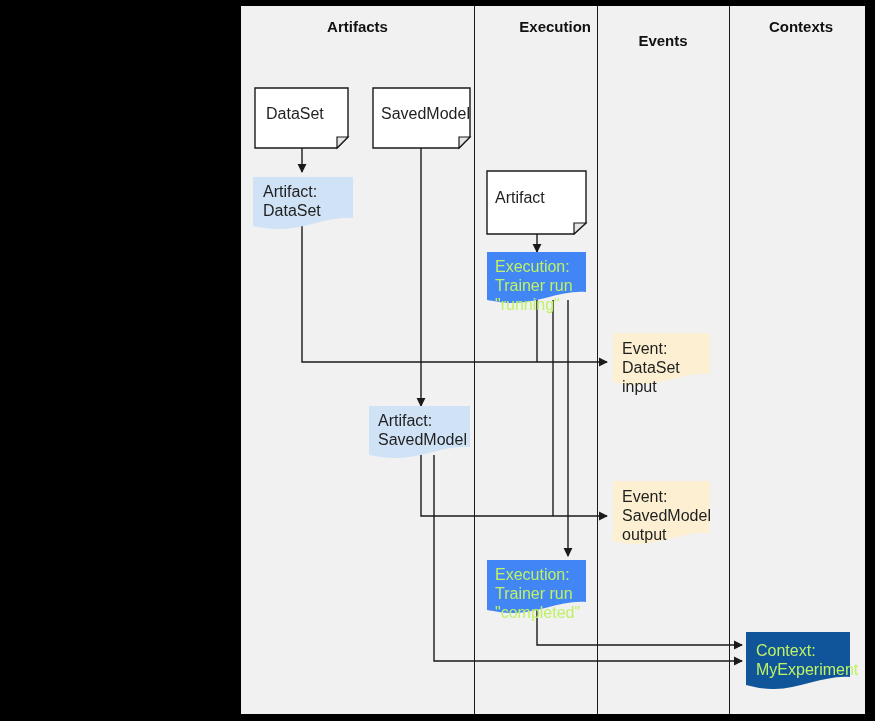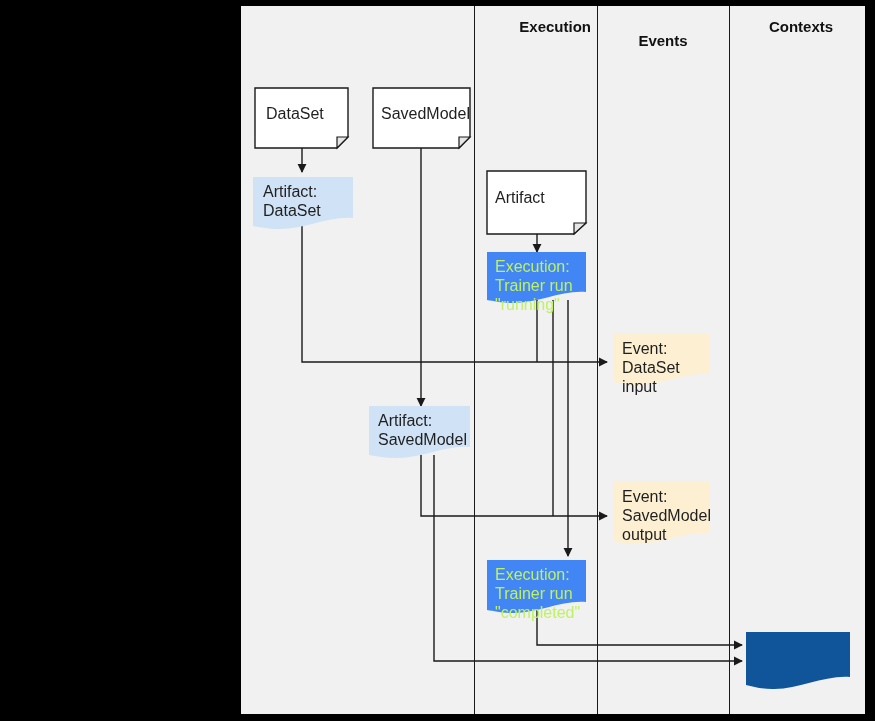--- a/index.html
+++ b/index.html
@@ -17,20 +17,21 @@
 </head>
 <body>
 
 <div id="root">
   <div id="panel"></div>
 
   <div class="vrule" style="left:474px;top:6px;height:708px;"></div>
   <div class="vrule" style="left:597px;top:6px;height:708px;"></div>
   <div class="vrule" style="left:729px;top:6px;height:708px;"></div>
 
+  <div class="colhdr" style="left:241px;top:18px;width:233px;">Artifacts</div>
   <div class="colhdr" style="left:468px;top:18px;width:123px;text-align:right;">Execution</div>
   <div class="colhdr" style="left:597px;top:32px;width:132px;">Events</div>
   <div class="colhdr" style="left:729px;top:18px;width:144px;">Contexts</div>
 
   <svg class="layer">
     <defs>
       <marker id="ah" viewBox="0 0 10 10" refX="9" refY="5" markerWidth="6.5" markerHeight="6.5" orient="auto-start-reverse">
         <path d="M 0 0 L 10 5 L 0 10 z" fill="#1a1a1a"></path>
       </marker>
     </defs>
@@ -87,13 +88,15 @@
   <div class="nodelabel lite" style="left:495px;top:565px;width:95px;">Execution:
 Trainer run
 "completed"</div>
 
   <div class="nodelabel dark" style="left:622px;top:339px;width:92px;">Event:
 DataSet input</div>
   <div class="nodelabel dark" style="left:622px;top:487px;width:92px;">Event:
 SavedModel
 output</div>
 
+  <div class="nodelabel lite" style="left:756px;top:641px;width:100px;">Context:
+MyExperiment</div>
 </div>
 
 </body></html>

